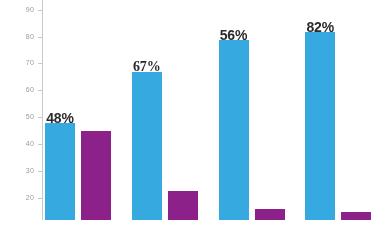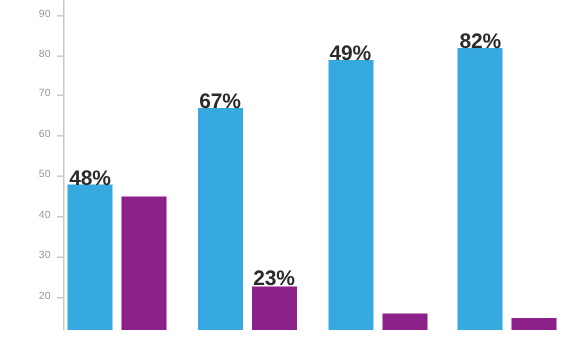--- a/index.html
+++ b/index.html
@@ -115,24 +115,23 @@
         <div class="tick-mark"></div>
         <div class="tick-label">90</div>
       </div>
     </div>
 
   <div id="plot-area">
       <div class="bar series-blue" style="left: 2px; width: 30px; height: 96.5854px; background: rgb(54, 169, 225);"></div>
       <div class="bar-label" style="left: -4px; width: 42px; top: 110.415px;">48%</div>
       <div class="bar series-purple" style="left: 38px; width: 30px; height: 88.5366px; background: rgb(140, 33, 137);"></div>
       <div class="bar series-blue" style="left: 88.75px; width: 30px; height: 147.561px; background: rgb(54, 169, 225);"></div>
-      <div class="bar-label" style="left: 82.75px; width: 42px; top: 59.439px;">67%</div>
+      <div class="bar-label" style="left: 82.75px; width: 42px; top: 59.439px; font-family: Liberation Serif, serif;">67%</div>
       <div class="bar series-purple" style="left: 124.75px; width: 30px; height: 29.5122px; background: rgb(140, 33, 137);"></div>
-      <div class="bar-label" style="left: 118.75px; width: 42px; top: 177.488px;">23%</div>
       <div class="bar series-blue" style="left: 175.5px; width: 30px; height: 179.756px; background: rgb(54, 169, 225);"></div>
-      <div class="bar-label" style="left: 169.5px; width: 42px; top: 27.2439px;">49%</div>
+      <div class="bar-label" style="left: 169.5px; width: 42px; top: 27.2439px;">56%</div>
       <div class="bar series-purple" style="left: 211.5px; width: 30px; height: 10.7317px; background: rgb(140, 33, 137);"></div>
       <div class="bar series-blue" style="left: 262.25px; width: 30px; height: 187.805px; background: rgb(54, 169, 225);"></div>
       <div class="bar-label" style="left: 256.25px; width: 42px; top: 19.1951px;">82%</div>
       <div class="bar series-purple" style="left: 298.25px; width: 30px; height: 8.04878px; background: rgb(140, 33, 137);"></div>
     </div>
 
 </div>
 
 </body></html>

